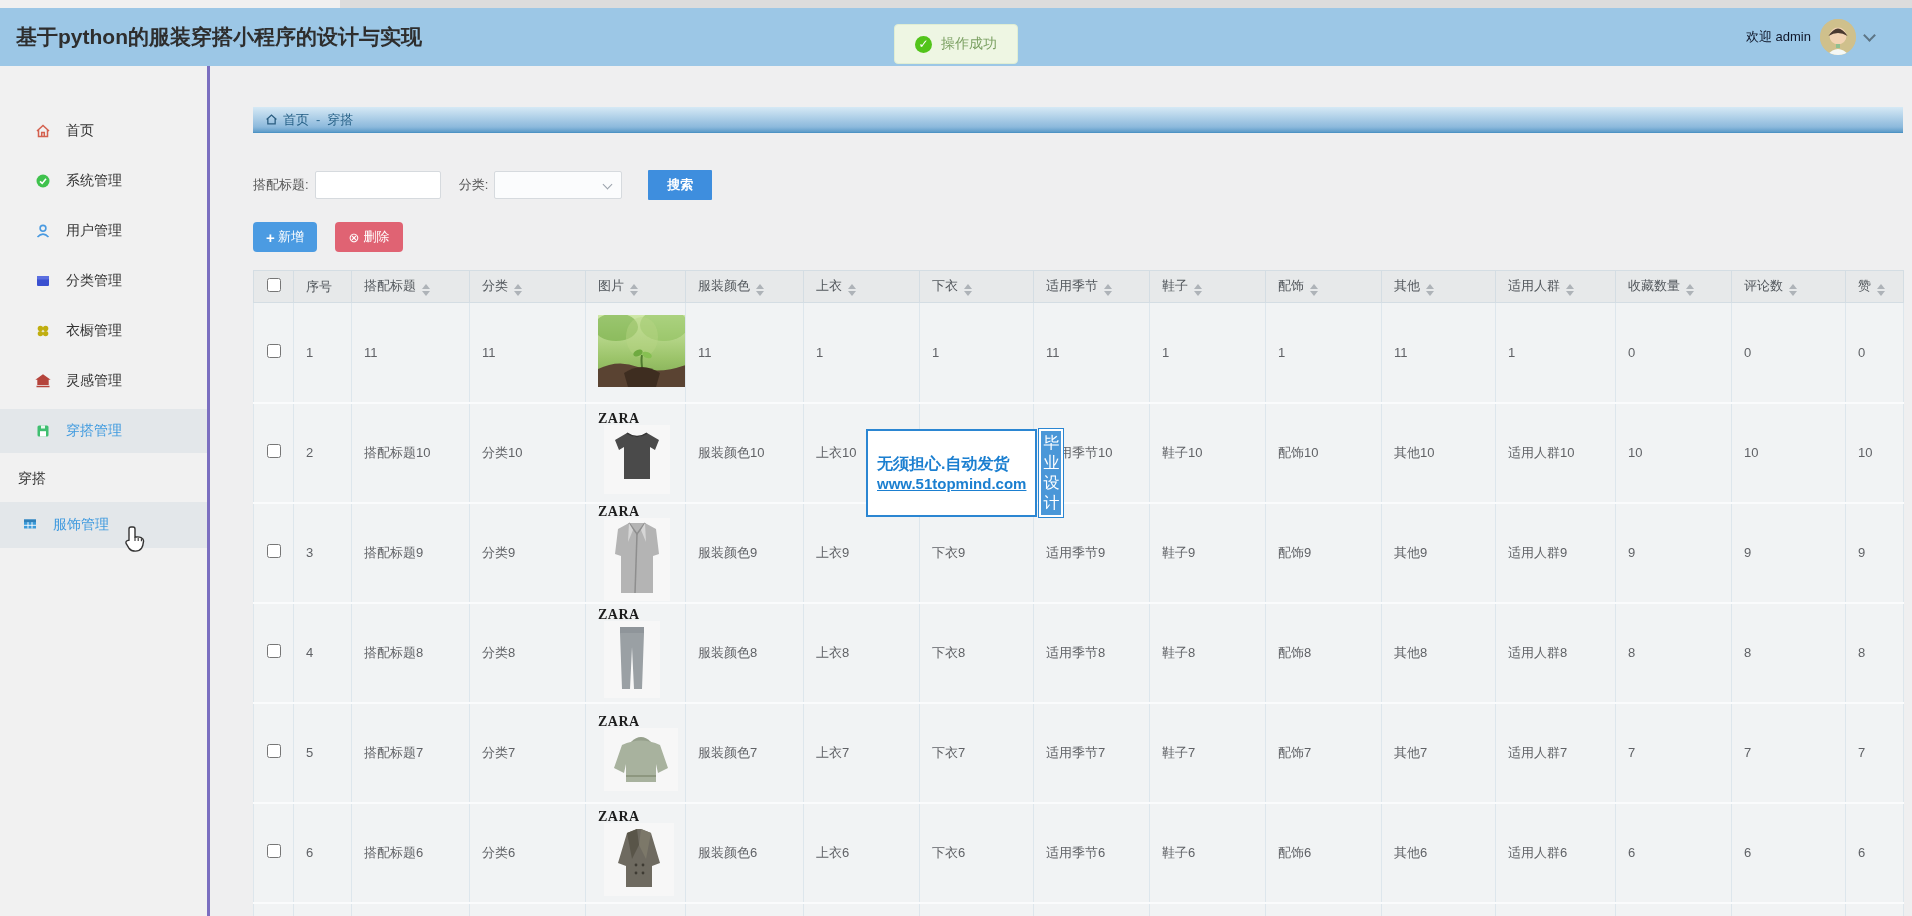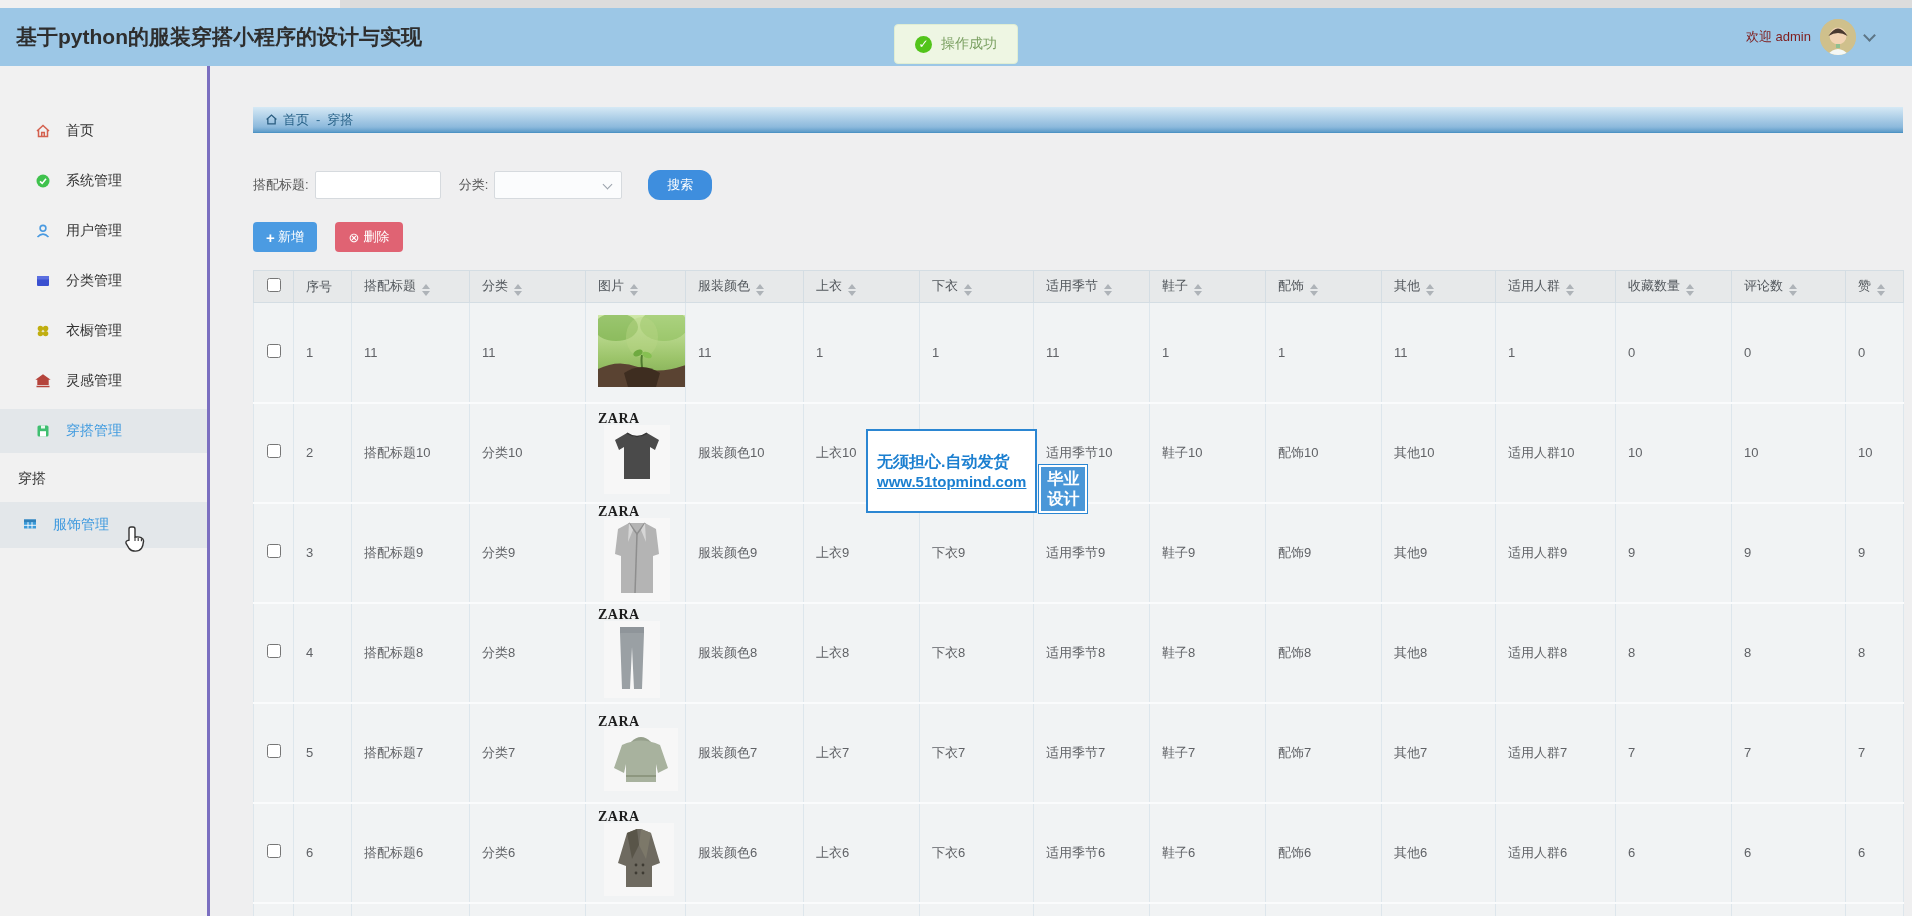--- a/index.html
+++ b/index.html
@@ -14,21 +14,21 @@
   .app-header { position:absolute; left:0; top:8px; width:1912px; height:58px; background:#9cc7e6; }
   .app-title { position:absolute; left:16px; top:0; height:60px; line-height:58px;
     font-size:21px; font-weight:bold; color:#2e2e2e; }
   .toast { position:absolute; left:50%; transform:translateX(-50%); top:16px; height:40px;
     background:#eef6e3; border:1px solid #e0eed3; border-radius:4px; display:flex; align-items:center;
     gap:9px; padding:0 20px; }
   .toast .check { width:17px; height:17px; border-radius:50%; background:#52c41a; color:#fff;
     font-size:12px; line-height:17px; text-align:center; font-weight:bold; }
   .toast .msg { font-size:14px; color:#7ba062; }
   .user-area { position:absolute; right:38px; top:0; height:58px; display:flex; align-items:center; gap:9px; }
-  .welcome { font-size:13px; color:#7f1d1d; }
+  .welcome { font-size:13px; color:#0f172a; }
   .avatar { width:36px; height:36px; border-radius:50%; overflow:hidden; background:#cfc08c; }
   .chev { width:9px; height:9px; border-right:2px solid #5d7585; border-bottom:2px solid #5d7585;
     transform:rotate(45deg); margin-top:-4px; }
 
   
   .sidebar { position:absolute; left:0; top:66px; width:207px; height:850px; background:#f1f1f1; padding-top:40px; }
   .divider { position:absolute; left:207px; top:66px; width:3px; height:850px; background:#7b6fc0; }
   .side-item { height:50px; display:flex; align-items:center; gap:15px; padding-left:35px;
     font-size:14px; color:#333; cursor:pointer; }
   .side-item .icn { width:16px; height:16px; display:inline-flex; }
@@ -47,22 +47,22 @@
     font-size:13px; color:#235e85; }
   .breadcrumb .sep { color:#2f6b92; margin:0 2px; }
 
   .search-row { margin-top:37px; height:30px; display:flex; align-items:center; font-size:13px; color:#555; }
   .search-row label { margin-right:6px;text-align:center; }
   .inp { width:126px; height:28px; background:#fff; border:1px solid #d6dade; border-radius:2px; margin-right:18px; }
   .sel { width:128px; height:28px; background:#fbfcfd; border:1px solid #d6dade; border-radius:2px;
     position:relative; margin-right:26px; }
   .sel .sel-chev { position:absolute; right:10px; top:9px; width:7px; height:7px;
     border-right:1.5px solid #9aa2ab; border-bottom:1.5px solid #9aa2ab; transform:rotate(45deg); }
-  .btn-search { width:64px; height:30px; background:#3e8ede; color:#fff; border:none; border-radius:12px;
-    font-size:13px; cursor:pointer; }
+  .btn-search { width:64px; height:30px; background:#3e8ede; color:#fff; border:none; border-radius:1px;
+    font-size:13px; cursor:pointer;font-weight:bold; }
 
   .toolbar { margin-top:22px; display:flex; gap:18px; }
   .btn-add { width:64px; height:30px; background:#4b9be2; color:#fff; border:none; border-radius:4px;
     font-size:13px; cursor:pointer; display:flex; align-items:center; justify-content:center; gap:3px; }
   .btn-del { width:68px; height:30px; background:#e06373; color:#fff; border:none; border-radius:4px;
     font-size:13px; cursor:pointer; display:flex; align-items:center; justify-content:center; gap:4px; }
   .btn-add .plus { font-size:15px; font-weight:bold; }
   .btn-del .ocross { font-size:13px; }
 
   table.grid { margin-top:18px; border-collapse:collapse; table-layout:fixed; width:1650px; }
@@ -83,22 +83,22 @@
     color:#1c1c1c; letter-spacing:0.5px; line-height:13px; }
   .garment-bg { background:#f7f7f7; padding:2px 6px; margin-left:6px; }
 
   
   .watermark { position:absolute; left:866px; top:429px; display:flex; gap:2px; z-index:30; }
   .wm-white { background:#fff; border:2px solid #2b86d2; padding:3px 9px; display:flex;
     flex-direction:column; justify-content:center; }
   .wm-l1 { color:#1b7fd0; font-size:16px; font-weight:bold; white-space:nowrap; }
   .wm-l2 { color:#1b7fd0; font-size:15px; font-weight:bold; text-decoration:underline; white-space:nowrap; }
   .wm-badge { background:#4a97d8; border:2px solid #fff; outline:1px solid #2b86d2; color:#fff;
-    font-size:16px; font-weight:bold; width:48px; display:flex; align-items:center; justify-content:center;
-    text-align:center; line-height:1.25; padding:2px;margin-top:36px; }
+    font-size:16px; font-weight:normal; width:24px; display:flex; align-items:center; justify-content:center;
+    text-align:center; line-height:1.25; padding:2px; }
 
   .cursor { position:absolute; left:124px; top:525px; z-index:40; }
 </style>
 </head>
 <body>
 
 <div class="top-strip">
     <div class="seg"></div>
   </div>
 

